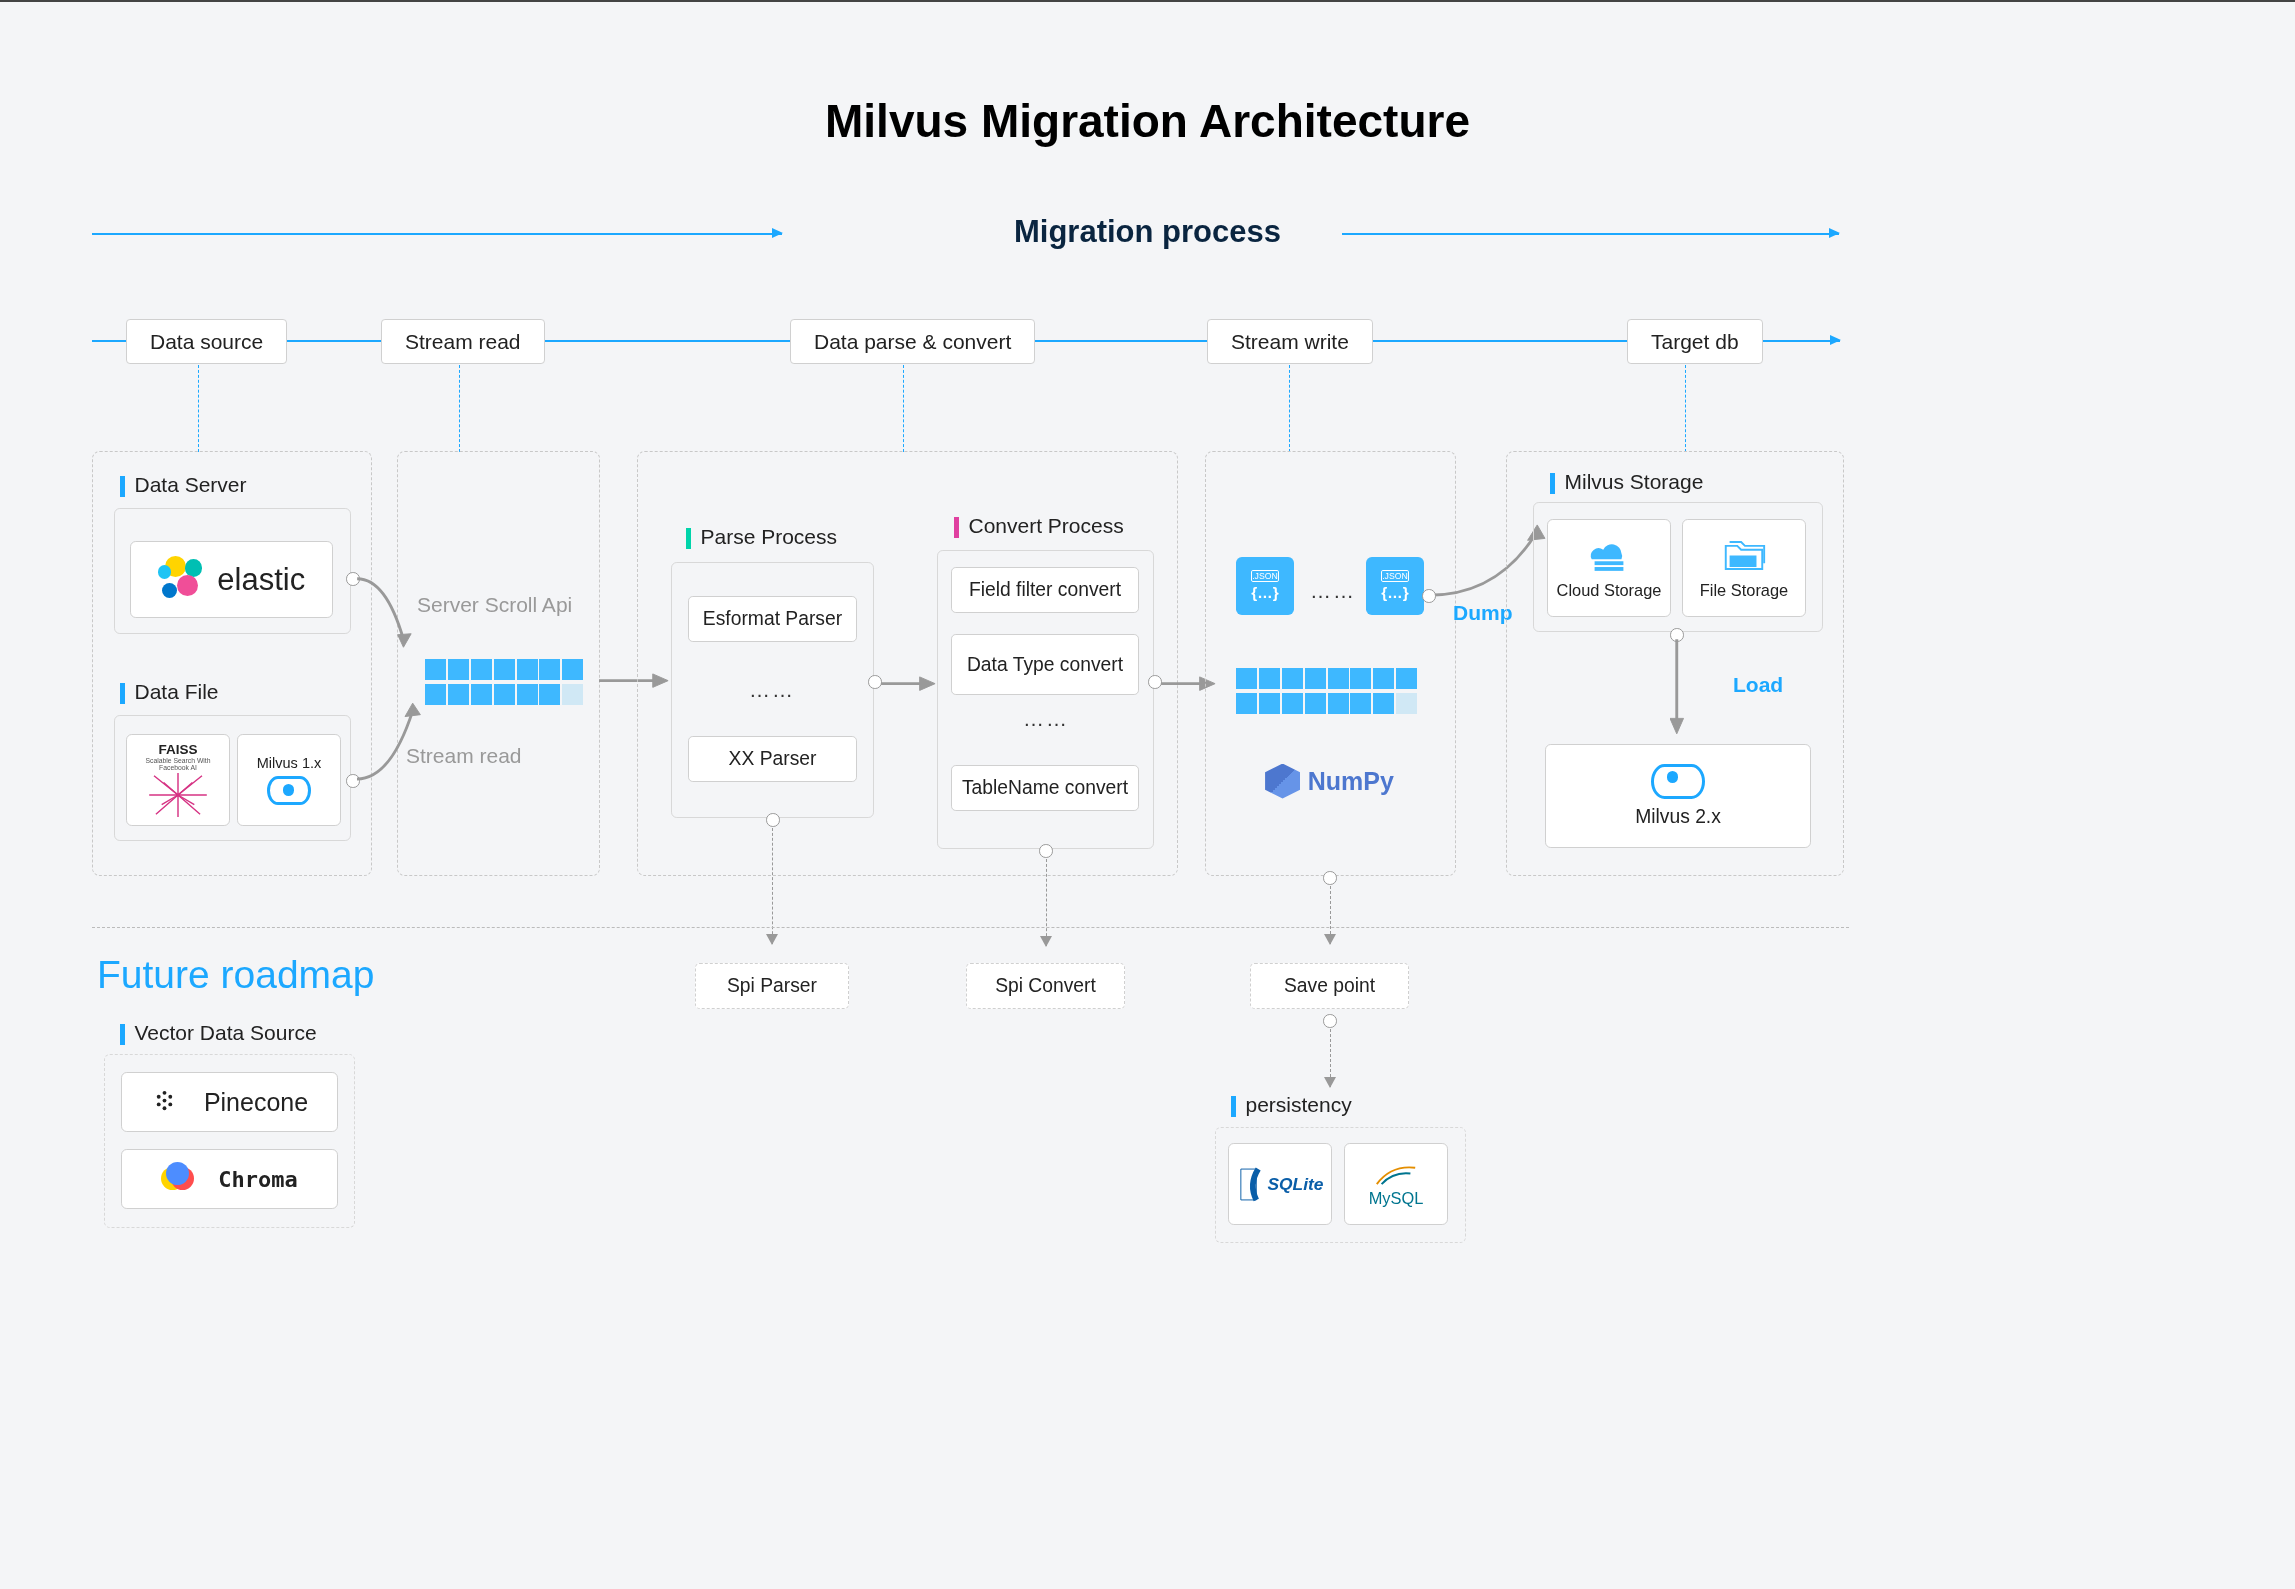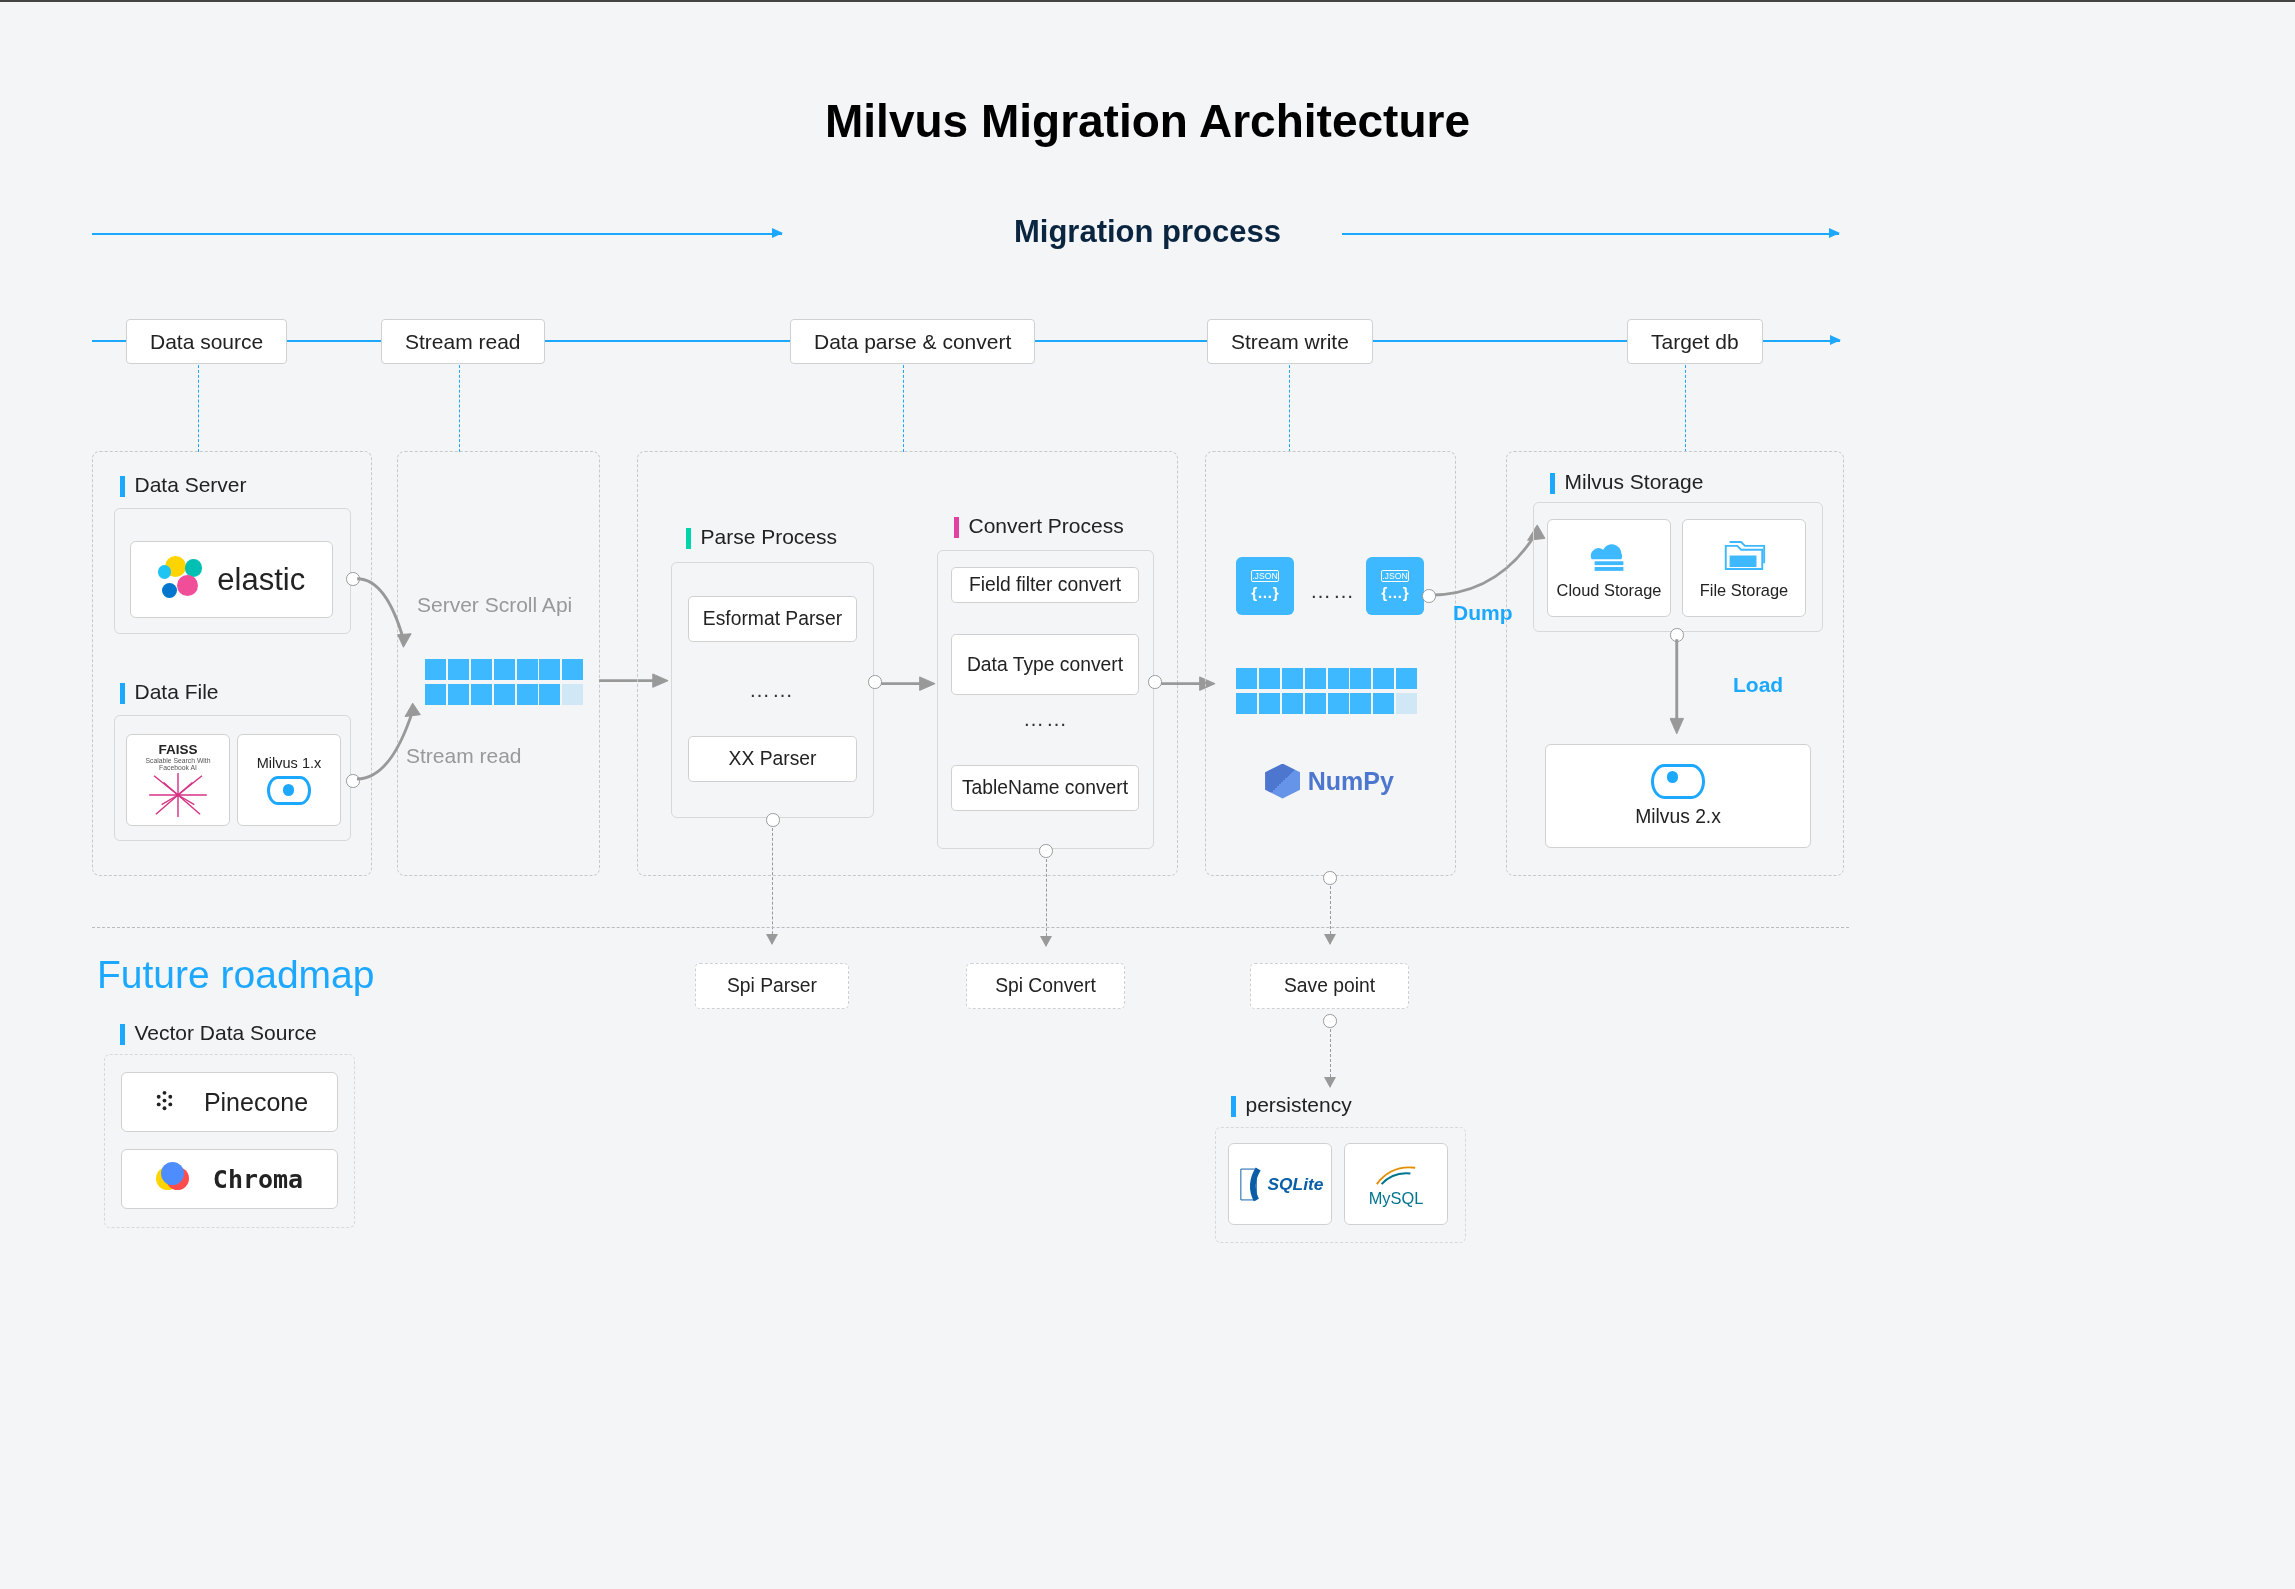--- a/index.html
+++ b/index.html
@@ -203,21 +203,21 @@
   content: '';
   position: absolute;
   width: 11.6px; height: 11.6px;
   background: #1ca8ff;
   border-radius: 50%;
   left: 12.6px; top: 4.8px;
 }
 .numpy-logo { display: flex; align-items: center; gap: 7.7px; font-size: 25px; font-weight: 700; }
 .numpy-cube { width: 35px; height: 35px; background: linear-gradient(135deg, #4d77cf 50%, #6694e8 50%); clip-path: polygon(50% 0, 100% 25%, 100% 75%, 50% 100%, 0 75%, 0 25%); }
 .pinecone-logo { display: flex; align-items: center; gap: 26px; font-size: 25px; font-weight: 500; }
-.chroma-logo { display: flex; align-items: center; gap: 22px; font-size: 25px; font-weight: 700; font-family: monospace; }
+.chroma-logo { display: flex; align-items: center; gap: 22px; font-size: 22px; font-weight: 700; font-family: monospace; }
 .chroma-circ { position: relative; width: 35px; height: 35px; }
 .chroma-circ span { position: absolute; width: 23px; height: 23px; border-radius: 50%; }
 </style>
 </head>
 <body>
 
 <div class="title">Milvus Migration Architecture</div>
 
 <div class="hr-line" style="top:231px; left:92px; width:690px;"></div>
 <div class="hr-line" style="top:231px; left:1342px; width:497px;"></div>
@@ -314,21 +314,21 @@
 <div class="panel" style="top:449px; left:637px; width:541px; height:425px;"></div>
 
 <div class="section-label teal" style="top:523px; left:686px;">Parse Process</div>
 <div class="inner-group" style="top:560px; left:671px; width:203px; height:256px;"></div>
 <div class="inner-item" style="top:594px; left:688px; width:169px; height:46px;">Esformat Parser</div>
 <div class="dots" style="top:676px; left:749px;">……</div>
 <div class="inner-item" style="top:734px; left:688px; width:169px; height:46px;">XX Parser</div>
 
 <div class="section-label magenta" style="top:512px; left:954px;">Convert Process</div>
 <div class="inner-group" style="top:548px; left:937px; width:217px; height:299px;"></div>
-<div class="inner-item" style="top:565px; left:951px; width:188px; height:36px;">Field filter convert</div>
+<div class="inner-item" style="top:565px; left:951px; width:188px; height:46px;">Field filter convert</div>
 <div class="inner-item" style="top:632px; left:951px; width:188px; height:61px;">Data Type convert</div>
 <div class="dots" style="top:705px; left:1023px;">……</div>
 <div class="inner-item" style="top:763px; left:951px; width:188px; height:46px;">TableName convert</div>
 
 <div class="circle-dot" style="top:673px; left:868px;"></div>
 <svg class="arrow-gray" style="top:672px; left:881px;" width="58" height="19.3" viewBox="0 0 60 20">
   <line x1="0" y1="10" x2="42" y2="10" stroke="#999" stroke-width="3"></line>
   <polygon points="40,3 56,10 40,17" fill="#999"></polygon>
 </svg>
 

